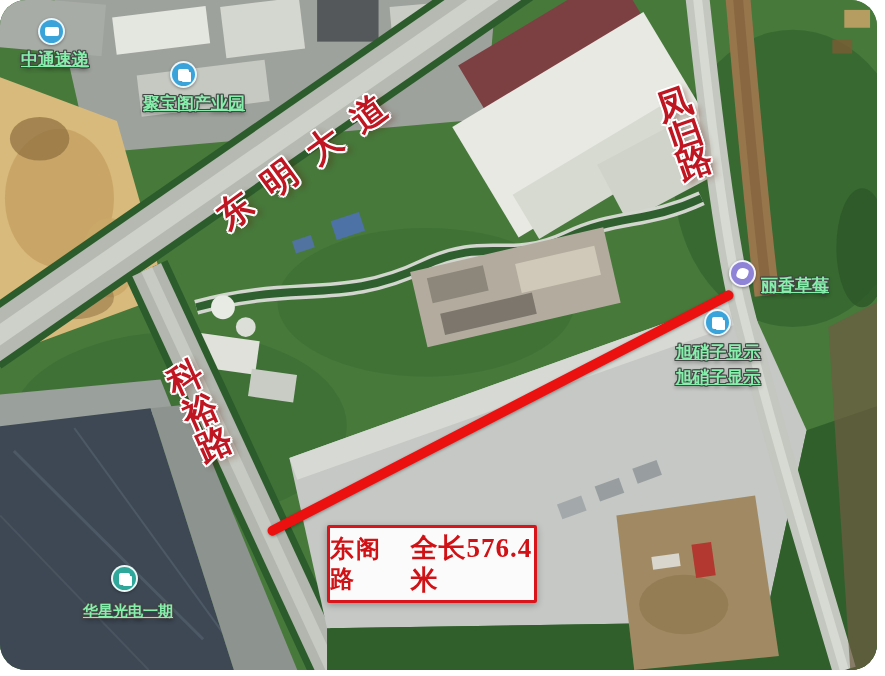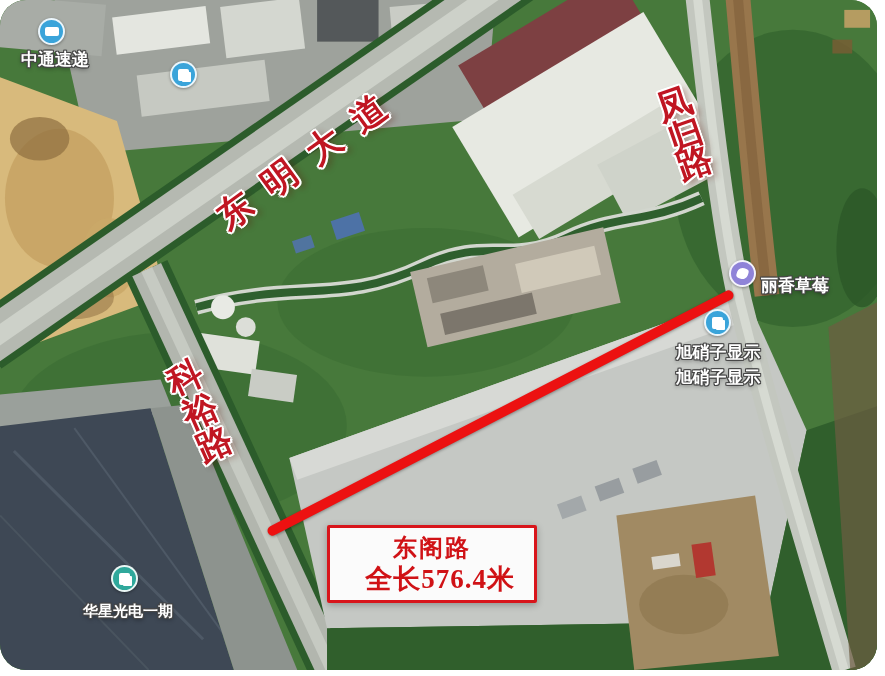--- a/index.html
+++ b/index.html
@@ -32,21 +32,21 @@
     position:absolute;left:239px;top:408px;width:523px;height:10px;
     background:#ec1111;border-radius:5px;transform:rotate(-27.3deg);
     box-shadow:0 1px 3px rgba(0,0,0,.35);
   }
 
   
   .callout{
     position:absolute;left:327px;top:525px;width:210px;height:78px;
     background:rgba(255,255,255,.93);border:3px solid #d8151b;
     box-sizing:border-box;border-radius:2px;
-    display:flex;flex-direction:column;align-items:center;justify-content:center;
+    display:flex;align-items:center;justify-content:center;
     box-shadow:0 2px 7px rgba(0,0,0,.28);
     font-family:"Liberation Serif", serif;font-weight:bold;color:#d01216;
   }
   .callout .line1{font-size:24px;line-height:30px;letter-spacing:2px;}
   .callout .line2{font-size:27px;line-height:32px;letter-spacing:1px;margin-left:16px;}
 
   
   .poi-marker{
     position:absolute;width:27px;height:27px;border-radius:50%;
     border:2px solid rgba(255,255,255,.9);box-sizing:border-box;
@@ -57,25 +57,26 @@
   .poi-marker.teal{background:#2fa89b;}
   .poi-marker.purple{background:#8f83d8;}
   .glyph{display:block;background:#ffffff;}
   .glyph.building{width:11px;height:12px;border-radius:2px;box-shadow:3px 2px 0 -1px #ffffff;}
   .glyph.truck{width:14px;height:9px;border-radius:2px;}
   .glyph.strawberry{width:11px;height:11px;border-radius:50% 30% 50% 30%;transform:rotate(20deg);}
 
   .poi-label{
     position:absolute;
     font-family:"Liberation Sans", sans-serif;font-weight:bold;
-    font-size:17px;line-height:24px;color:#ffffff;text-align:center;white-space:nowrap;
+    font-size:17px;line-height:24px;color:#86efac;text-align:center;white-space:nowrap;
     text-shadow:
       1px 0 0 #474747,-1px 0 0 #474747,0 1px 0 #474747,0 -1px 0 #474747,
       1px 1px 0 #474747,-1px -1px 0 #474747,1px -1px 0 #474747,-1px 1px 0 #474747,
       0 2px 4px rgba(0,0,0,.45);
+    text-decoration: underline;
   }
   #poi-label-xuxiaozi{line-height:25px;}
   #poi-label-huaxing{font-size:15px;line-height:23px;text-align:center;}
 </style>
 </head>
 <body>
 
 <div class="frame">
   <div class="map">
 
@@ -174,20 +175,21 @@
     </div>
 
     <div class="poi-marker blue" style="left:38px;top:18px;">
       <span class="glyph truck"></span>
     </div>
     <div class="poi-label" style="left:5px;top:48px;width:100px;">中通速递</div>
 
     <div class="poi-marker blue" style="left:170px;top:61px;">
       <span class="glyph building"></span>
     </div>
+    <div class="poi-label" style="left:134px;top:92px;width:120px;">聚宝阁产业园</div>
 
     <div class="poi-marker blue" style="left:704px;top:309px;">
       <span class="glyph building"></span>
     </div>
     <div id="poi-label-xuxiaozi" class="poi-label" style="left:628px;top:340px;width:180px;">
       <div>旭硝子显示</div>
       <div>旭硝子显示</div>
     </div>
 
     <div class="poi-marker teal" style="left:111px;top:565px;">

